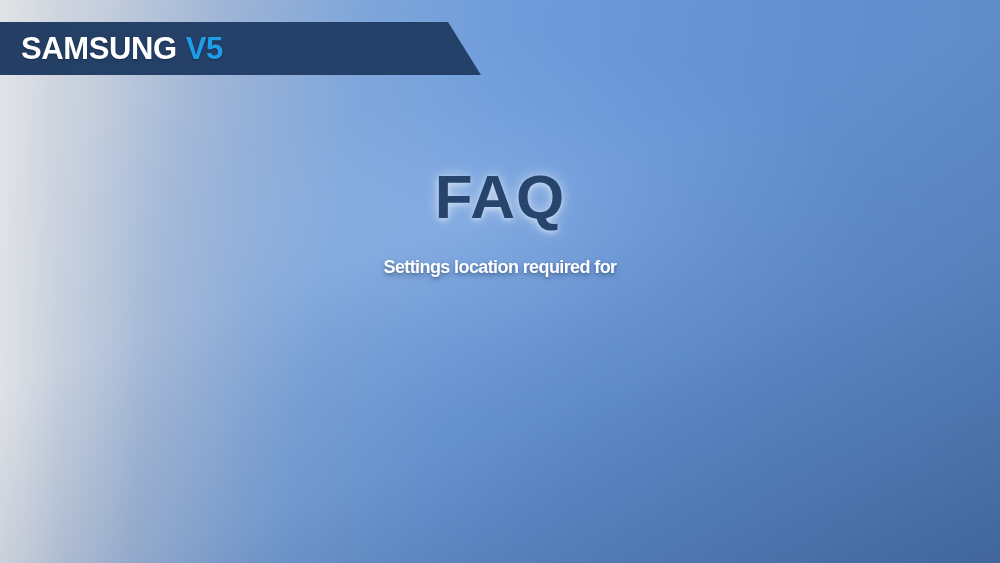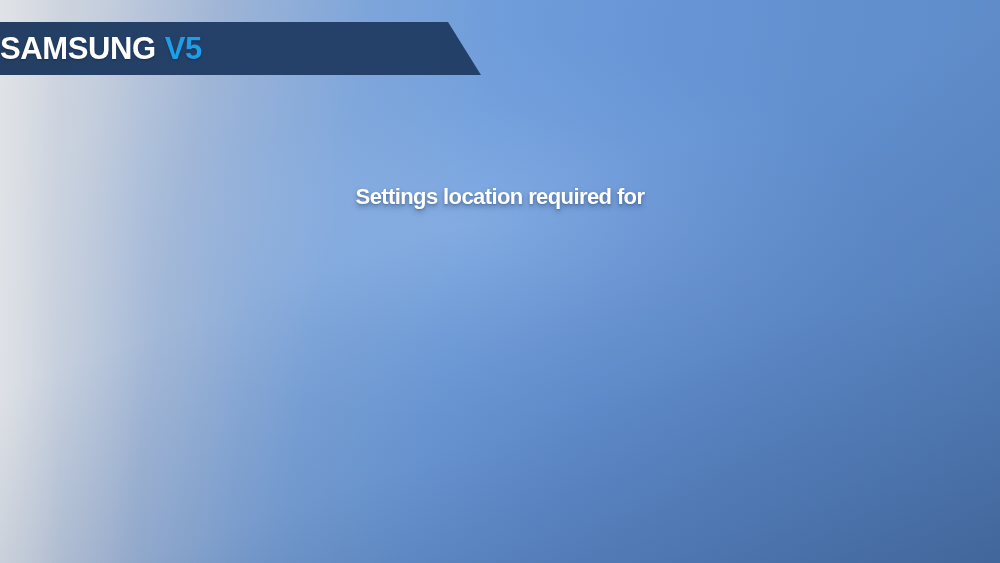--- a/index.html
+++ b/index.html
@@ -59,20 +59,21 @@
     top: 22px;
     width: 481px;
     height: 53px;
     background: linear-gradient(90deg, #243f63 0%, #25416a 55%, #234068 100%);
     clip-path: polygon(0 0, 448px 0, 481px 100%, 0 100%);
     display: flex;
     align-items: center;
     box-shadow: 0 1px 2px rgba(20,40,70,0.35);
   }
   #banner-text {
+    margin-left: 21px;
     font-size: 31px;
     font-weight: 700;
     letter-spacing: -0.4px;
     line-height: 1;
     white-space: nowrap;
     text-shadow: 0 1px 2px rgba(10,25,50,0.45);
     font-family: "Liberation Sans", sans-serif;
   }
   .brand-name { color: #ffffff; }
   .brand-version { color: #1f9ee8; margin-left: 9px; }
@@ -120,18 +121,19 @@
   <div class="bg-layer bg-left-wash"></div>
   <div class="bg-layer bg-dark-bottom"></div>
 
   <div id="banner">
     <div id="banner-text">
       <span class="brand-name">SAMSUNG</span><span class="brand-version">V5</span>
     </div>
   </div>
 
   <div id="content">
+    <div id="eyebrow">FAQ</div>
     <div id="headline">
-      <span class="hl-line" style="font-size: 22px; margin-top: 24px;">Settings location required for</span>
+      <span class="hl-line" style="font-size: 18px; margin-top: 24px;">Settings location required for</span>
     </div>
   </div>
 
 </div>
 
 </body></html>

